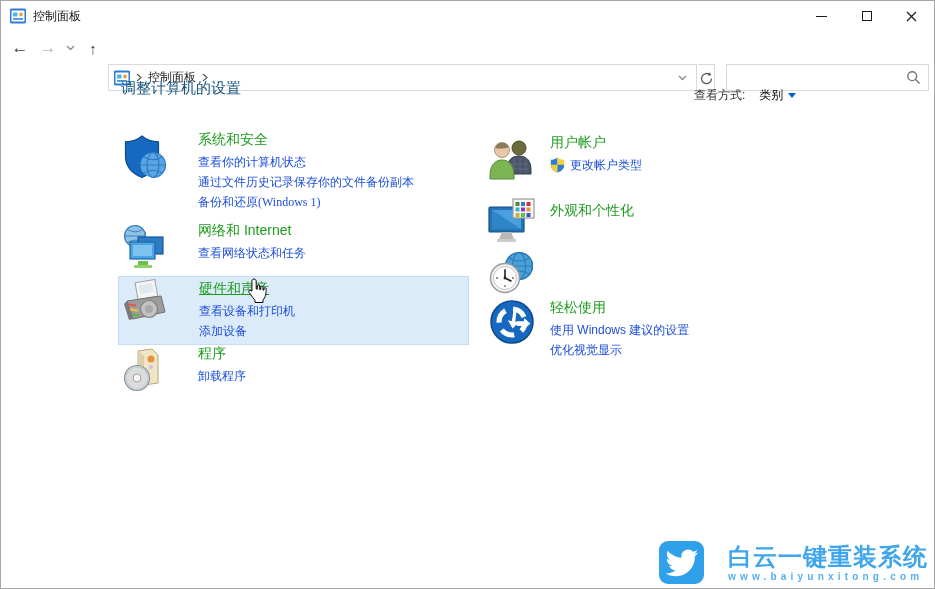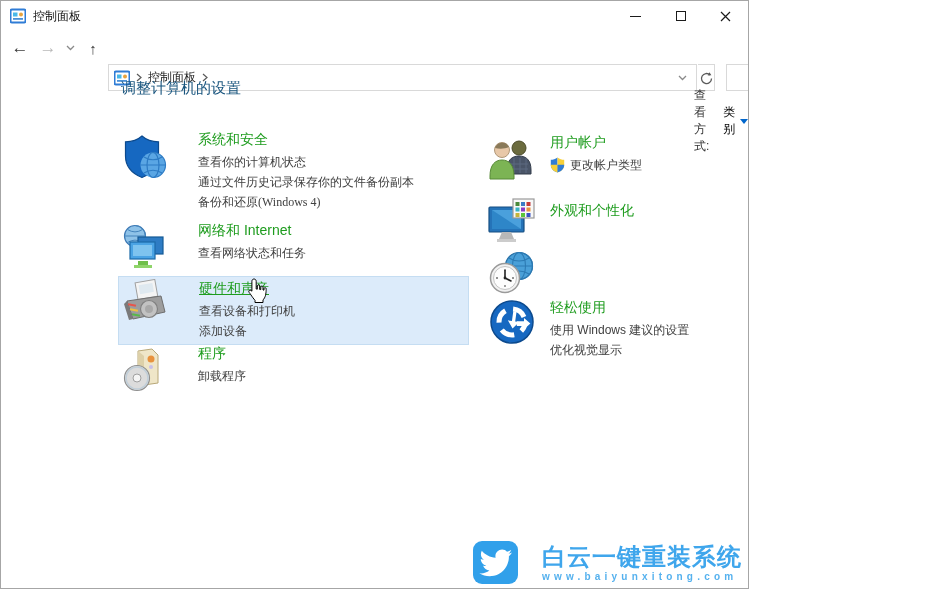--- a/index.html
+++ b/index.html
@@ -1,18 +1,18 @@
 <!DOCTYPE html>
 <html><head>
 <meta charset="utf-8">
 <style>
   * { margin:0; padding:0; box-sizing:border-box; }
   html,body { width:935px; height:589px; }
   body { font-family:"Liberation Sans","DejaVu Sans",sans-serif; background:#fff; }
-  .window { position:relative; width:749px; height:589px; background:#fff; border:1px solid #a6a6a6; overflow:hidden; }
+  .window { position:relative; width:935px; height:589px; background:#fff; border:1px solid #a6a6a6; overflow:hidden; }
 
   
   .titlebar { position:absolute; top:0; left:0; right:0; height:30px; background:#fff; display:flex; align-items:center; }
   .titlebar .app-icon { margin-left:9px; width:16px; height:16px; }
   .titlebar .title { margin-left:7px; font-size:12px; color:#111; }
   .win-controls { position:absolute; right:0; top:0; height:30px; display:flex; }
   .win-btn { width:45px; height:30px; display:flex; align-items:center; justify-content:center; cursor:default; }
   .min-glyph { width:11px; height:0; border-top:1px solid #1b1b1b; }
   .max-glyph { width:10px; height:10px; border:1px solid #1b1b1b; }
 
@@ -43,21 +43,21 @@
 
   .cat-item { position:absolute; display:flex; }
   .cat-item.col-l { left:117px; width:351px; padding-left:4px; }
   .cat-item.col-r { left:482px; width:356px; padding-left:5px; }
   .cat-item.highlighted { background:#dcebfa; border:1px solid #c5ddf2; }
   .cat-icon { flex:0 0 48px; width:48px; height:48px; margin-top:4px; }
   .col-l .cat-text { margin-left:28px; }
   .col-r .cat-text { margin-left:14px; }
   .cat-title { display:inline-block; font-size:14px; line-height:21px; color:#1e9c1e; cursor:pointer; }
   .cat-title.hovered { text-decoration:underline; }
-  .cat-link { display:block; font-size:12px; line-height:20px; color:#404040; cursor:pointer; }
+  .cat-link { display:block; font-size:12px; line-height:20px; color:#1d4ed8; cursor:pointer; }
   .cat-link.first { margin-top:2px; }
   .uac-link { display:flex; align-items:center; }
   .uac-link svg { margin-right:5px; }
 
   
   .watermark { position:absolute; right:6px; bottom:4px; display:flex; align-items:center; }
   .wm-logo { width:45px; height:43px; border-radius:9px; background:#31a0ea; display:flex; align-items:center; justify-content:center; }
   .wm-text { margin-left:24px; }
   .wm-title { font-size:24px; font-weight:bold; color:#3fa6ec; letter-spacing:1px; line-height:26px; }
   .wm-domain { font-size:10px; font-weight:bold; color:#55b1ee; letter-spacing:4.2px; margin-top:1px; }
@@ -158,21 +158,21 @@
     <svg class="cat-icon" viewBox="0 0 48 48">
       <path d="M20 3 C15 7.5 8.5 8.8 3.5 8.8 L3.5 23 C3.5 35 12.5 41.5 20 44.5 C27.5 41.5 36.5 35 36.5 23 L36.5 8.8 C31.5 8.8 25 7.5 20 3 Z" fill="#1668c1" stroke="#0c4a8e" stroke-width="1.2"></path>
       <circle cx="31" cy="32" r="12.5" fill="#5aa6e4"></circle>
       <path d="M31 19.5 a12.5 12.5 0 0 1 0 25 M18.5 32 h25 M22 24 a16 16 0 0 0 18 0 M22 40 a16 16 0 0 1 18 0" fill="none" stroke="#2d7bc4" stroke-width="1.2"></path>
       <ellipse cx="31" cy="32" rx="6" ry="12.5" fill="none" stroke="#2d7bc4" stroke-width="1.2"></ellipse>
     </svg>
     <div class="cat-text">
       <span class="cat-title">系统和安全</span>
       <span class="cat-link first">查看你的计算机状态</span>
       <span class="cat-link">通过文件历史记录保存你的文件备份副本</span>
-      <span class="cat-link">备份和还原(Windows 4)</span>
+      <span class="cat-link">备份和还原(Windows 1)</span>
     </div>
   </div>
 
   <div class="cat-item col-l" style="top:219px;">
     <svg class="cat-icon" viewBox="0 0 48 48">
       <circle cx="13" cy="12" r="10.5" fill="#8ec2e8" stroke="#3c78b4" stroke-width="1.2"></circle>
       <path d="M13 1.5 a10.5 10.5 0 0 1 0 21 M2.5 12 h21 M5.5 5.5 a14 14 0 0 0 15 0 M5.5 18.5 a14 14 0 0 1 15 0" fill="none" stroke="#4484bc" stroke-width="1"></path>
       <rect x="16" y="13" width="25" height="17" fill="#2e7cc4" stroke="#155a96" stroke-width="1.2"></rect>
       <rect x="8" y="18" width="25" height="17" fill="#4aa3e4" stroke="#1c6aa8" stroke-width="1.2"></rect>
       <rect x="11" y="21" width="19" height="11" fill="#7ec3ef"></rect>

